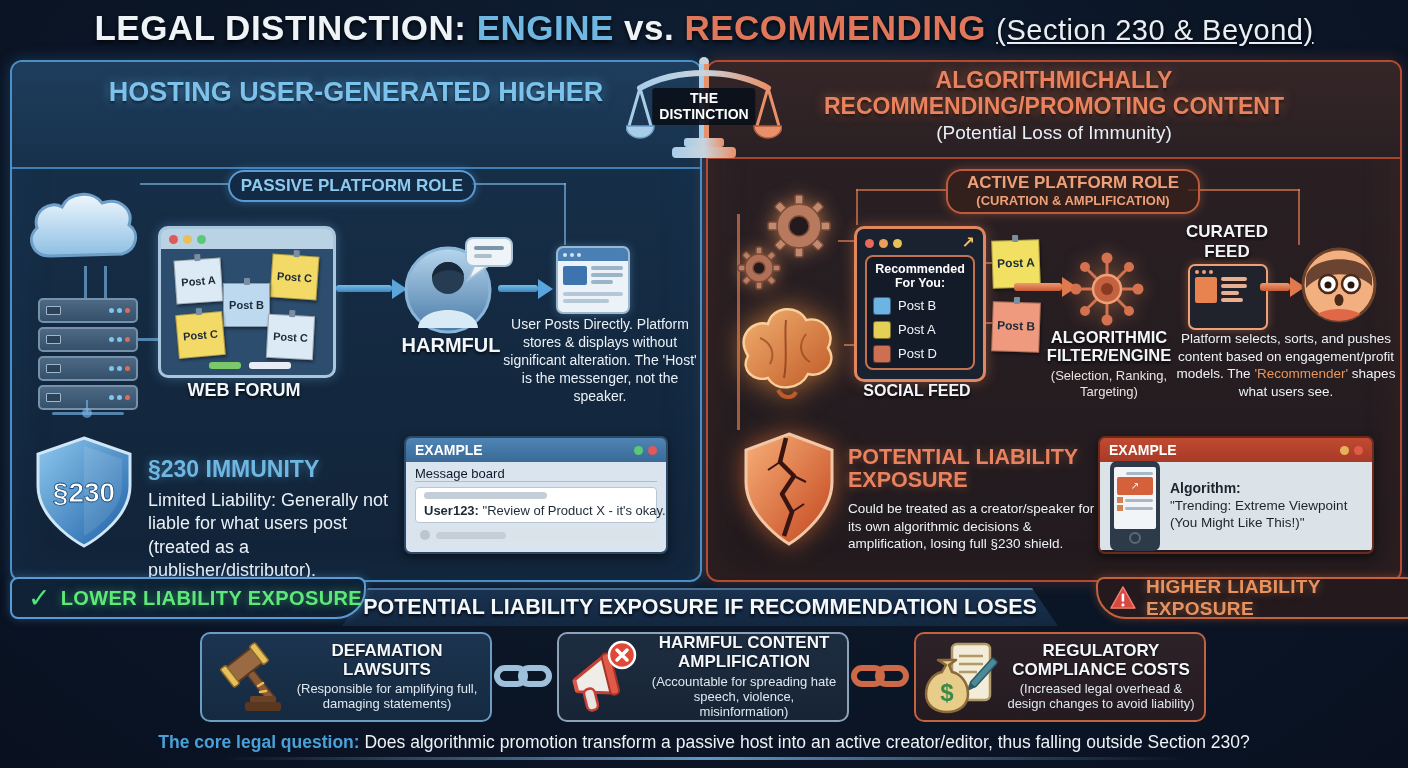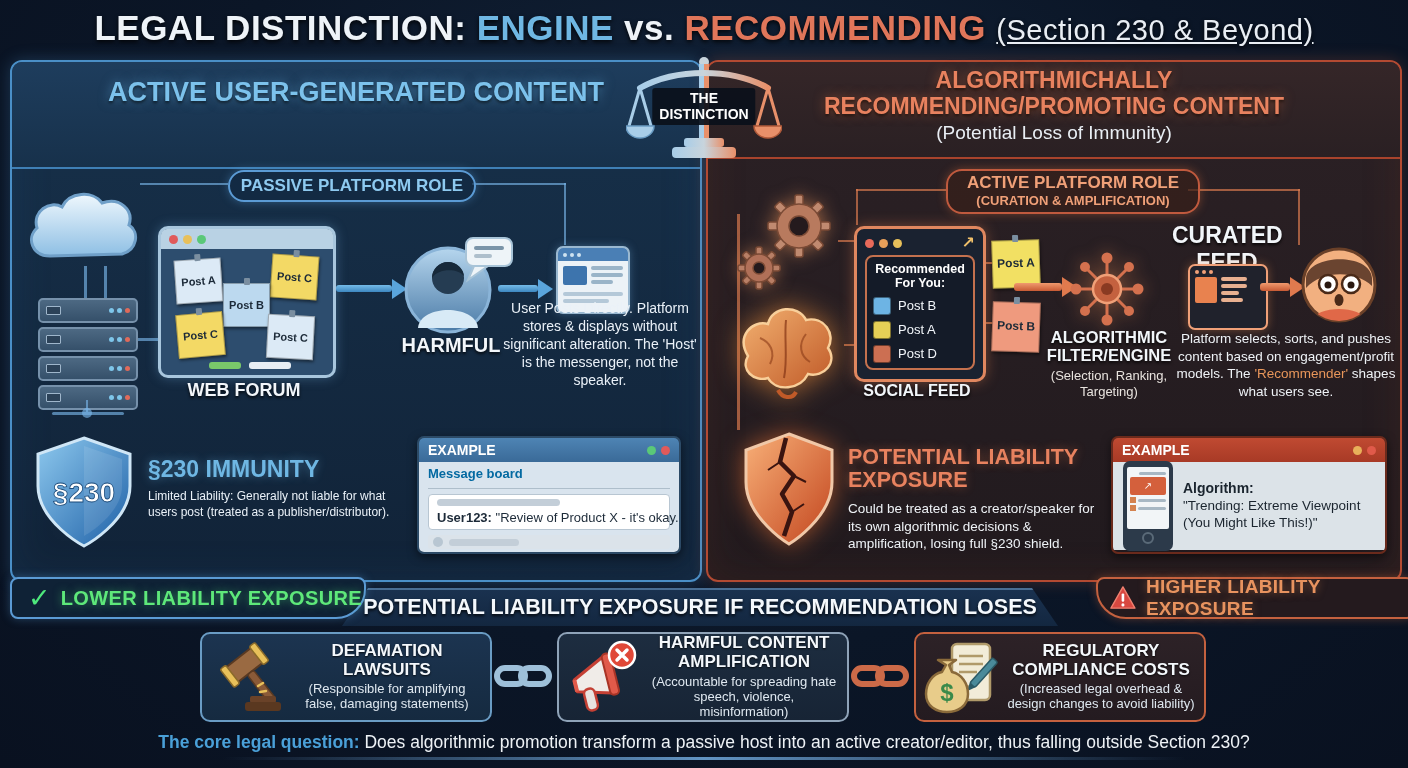--- a/index.html
+++ b/index.html
@@ -72,34 +72,34 @@
   .label-strong{font-weight:bold;color:#f2f6fa;text-shadow:0 2px 3px rgba(0,0,0,.8);text-align:center;}
   
   .minibrowser{left:556px;top:246px;width:70px;height:64px;border:2px solid #9ab8d0;border-radius:7px;
     background:#ecf2f7;overflow:hidden;box-shadow:0 0 8px rgba(120,180,230,.35);}
   .mb-bar{height:13px;background:#4a7fb5;display:flex;align-items:center;gap:3px;padding:0 5px;}
   .mb-dot{width:4px;height:4px;border-radius:50%;background:#cfe3f0;}
   .mb-body{display:flex;gap:4px;padding:5px;}
   .mb-sq{width:24px;height:19px;background:#3d74ad;border-radius:2px;}
   .mb-lines div{height:4px;background:#9ab4c8;border-radius:2px;margin-bottom:3px;}
   .mb-full{height:4px;background:#b4c8d8;border-radius:2px;margin:0 5px 3px;}
-  .flowtext{left:500px;top:300px;width:200px;text-align:center;font-size:14px;line-height:1.28;color:#eaf1f8;}
+  .flowtext{left:500px;top:316px;width:200px;text-align:center;font-size:14px;line-height:1.28;color:#eaf1f8;}
   
   .imm-title{left:148px;top:456px;font-size:23px;font-weight:bold;color:#6fb7e3;text-shadow:0 0 10px rgba(110,190,240,.45);}
-  .imm-body{left:148px;top:489px;width:244px;font-size:12px;line-height:1.3;color:#eaf1f8;}
-  
-  .exwin{border-radius:7px;overflow:hidden;box-shadow:0 3px 10px rgba(0,0,0,.5);margin-left:13px;}
+  .imm-body{left:148px;top:489px;width:244px;font-size:18px;line-height:1.3;color:#eaf1f8;}
+  
+  .exwin{border-radius:7px;overflow:hidden;box-shadow:0 3px 10px rgba(0,0,0,.5);}
   .ex-l{left:404px;top:436px;width:260px;height:114px;border:2px solid #2c4a66;}
   .ex-r{left:1098px;top:436px;width:272px;height:114px;border:2px solid #6a2a1c;}
   .ex-hdr{height:24px;display:flex;align-items:center;padding:0 9px;color:#fff;font-weight:bold;font-size:14px;}
   .ex-hdr-l{background:linear-gradient(#4e84b4,#3a6a98);}
   .ex-hdr-r{background:linear-gradient(#c04a32,#a83a26);}
   .ex-dots{margin-left:auto;display:flex;gap:5px;}
   .ex-body-l{background:#d9e4ee;height:88px;padding:4px 9px;}
-  .msgboard{font-weight:bold;font-size:13px;color:#0369a1;border-bottom:1px solid #aebecb;padding-bottom:7px;}
+  .msgboard{font-weight:normal;font-size:13px;color:#0f172a;border-bottom:1px solid #aebecb;padding-bottom:0;}
   .msgcard{background:#fff;border:1px solid #b8c6d2;border-radius:4px;margin-top:5px;padding:4px 8px;}
   .graybar{height:7px;background:#c3ced8;border-radius:4px;}
   .msgline{font-size:13px;color:#1c2a38;margin-top:4px;white-space:nowrap;}
   .msgfoot{display:flex;align-items:center;gap:6px;background:#dbe3ea;border-radius:3px;margin-top:5px;padding:2px 5px;}
   .msgfoot .cir{width:10px;height:10px;border-radius:50%;background:#b8c6d2;}
   .ex-body-r{background:#dce3e8;height:88px;display:flex;align-items:center;gap:10px;padding:0 10px;}
   .phone{width:42px;height:76px;background:#2c3a4a;border-radius:7px;padding:6px 4px 8px;flex:none;}
   .phone-scr{background:#f2f5f7;height:56px;border-radius:2px;padding:3px;}
   .ph-line{height:3px;background:#a8b8c4;border-radius:2px;margin:2px 0 0 9px;}
   .ph-chart{height:18px;background:#d4603c;border-radius:2px;margin-top:2px;color:#fff;font-size:10px;text-align:center;line-height:17px;}
@@ -125,21 +125,21 @@
   .fw-trend{margin-left:auto;color:#f0c06a;font-weight:bold;font-size:16px;line-height:1;}
   .fw-panel{margin:2px 8px;border:2px solid #c4714e;border-radius:8px;background:#141b28;padding:5px 6px;}
   .fw-title{font-weight:bold;font-size:12.5px;color:#fff;text-align:center;line-height:1.15;}
   .fw-row{display:flex;align-items:center;gap:7px;margin-top:6px;}
   .fw-sw{width:16px;height:16px;border-radius:3px;border:1px solid rgba(0,0,0,.45);flex:none;}
   .sw0{background:#6db4e4;} .sw1{background:#e6cf56;} .sw2{background:#cc6f52;}
   .fw-lab{font-size:13px;color:#f2f6fa;}
   .lia-title{left:848px;top:446px;width:262px;font-size:21.5px;font-weight:bold;color:#e8825f;line-height:1.07;
     text-shadow:0 0 10px rgba(230,120,70,.45);}
   .lia-body{left:848px;top:500px;width:254px;font-size:13.5px;line-height:1.3;color:#eef2f6;}
-  .curated-title{left:1172px;top:222px;width:110px;font-size:23px;}
+  .curated-title{left:1172px;top:222px;width:110px;font-size:17px;}
   .curbrowser{left:1188px;top:264px;width:66px;height:54px;border:2px solid #f0a078;border-radius:7px;
     background:#20222c;box-shadow:0 0 10px rgba(230,140,80,.4);padding:4px 5px;}
   .cb-dots{display:flex;gap:3px;margin-bottom:3px;}
   .cb-dot{width:4px;height:4px;border-radius:50%;background:#f0a078;}
   .cb-body{display:flex;gap:4px;}
   .cb-sq{width:22px;height:26px;background:#e8824f;border-radius:2px;}
   .cb-lines div{height:4px;width:26px;background:#e8b090;border-radius:2px;margin-bottom:3px;}
   .cur-text{left:1176px;top:330px;width:220px;text-align:center;font-size:13.5px;line-height:1.3;color:#eef2f6;}
   .hl-or{color:#e8965a;}
   .filter-title{left:1032px;top:328px;width:154px;font-size:16.5px;line-height:1.12;}
@@ -173,21 +173,21 @@
   <div class="abs title">
     <span>LEGAL DISTINCTION:</span>
     <span class="t-host">ENGINE</span>
     <span>vs.</span>
     <span class="t-rec">RECOMMENDING</span>
     <span class="t-suffix">(Section 230 &amp; Beyond)</span>
   </div>
 
   <div class="abs panel panel-left">
     <div class="phdr phdr-left">
-      <div class="ph-title-l">ACTIVE USER-GENERATED CONTENT</div>
+      <div class="ph-title-l">HOSTING USER-GENERATED HIGHER</div>
     </div>
   </div>
 
   <div class="abs panel panel-right">
     <div class="phdr phdr-right">
       <div class="ph-title-r">ALGORITHMICHALLY</div>
       <div class="ph-title-r">RECOMMENDING/PROMOTING CONTENT</div>
       <div class="ph-sub">(Potential Loss of Immunity)</div>
     </div>
   </div>
@@ -610,21 +610,21 @@
           <rect x="52" y="16" width="7" height="23" rx="2" fill="#e8c05a" stroke="#8a6a2a" stroke-width="1.5"></rect>
           <rect x="33" y="37" width="8" height="36" rx="3" fill="#8a5a38" stroke="#5a3a22" stroke-width="1.5"></rect>
         </g>
         <rect x="42" y="58" width="26" height="7" rx="2" fill="#6a4228"></rect>
         <rect x="37" y="64" width="36" height="9" rx="3" fill="#5a3820"></rect>
         <path d="M50 48 l5 -3 M52 54 l6 -1" stroke="#e8c05a" stroke-width="2.5" stroke-linecap="round"></path>
       </svg>
     </div>
     <div class="btxt">
       <div class="btitle">DEFAMATION LAWSUITS</div>
-      <div class="bsub">(Responsible for amplifying false, damaging statements)</div>
+      <div class="bsub">(Responsible for amplifying full, damaging statements)</div>
     </div>
   </div>
 
   <svg class="abs chain" style="left:494px;" viewBox="0 0 58 32">
     <rect x="3" y="8" width="28" height="16" rx="8" fill="none" stroke="#9ec0da" stroke-width="6"></rect>
     <rect x="27" y="8" width="28" height="16" rx="8" fill="none" stroke="#9ec0da" stroke-width="6"></rect>
   </svg>
 
   <div class="abs bbox bb2">
     <div class="bicon">

